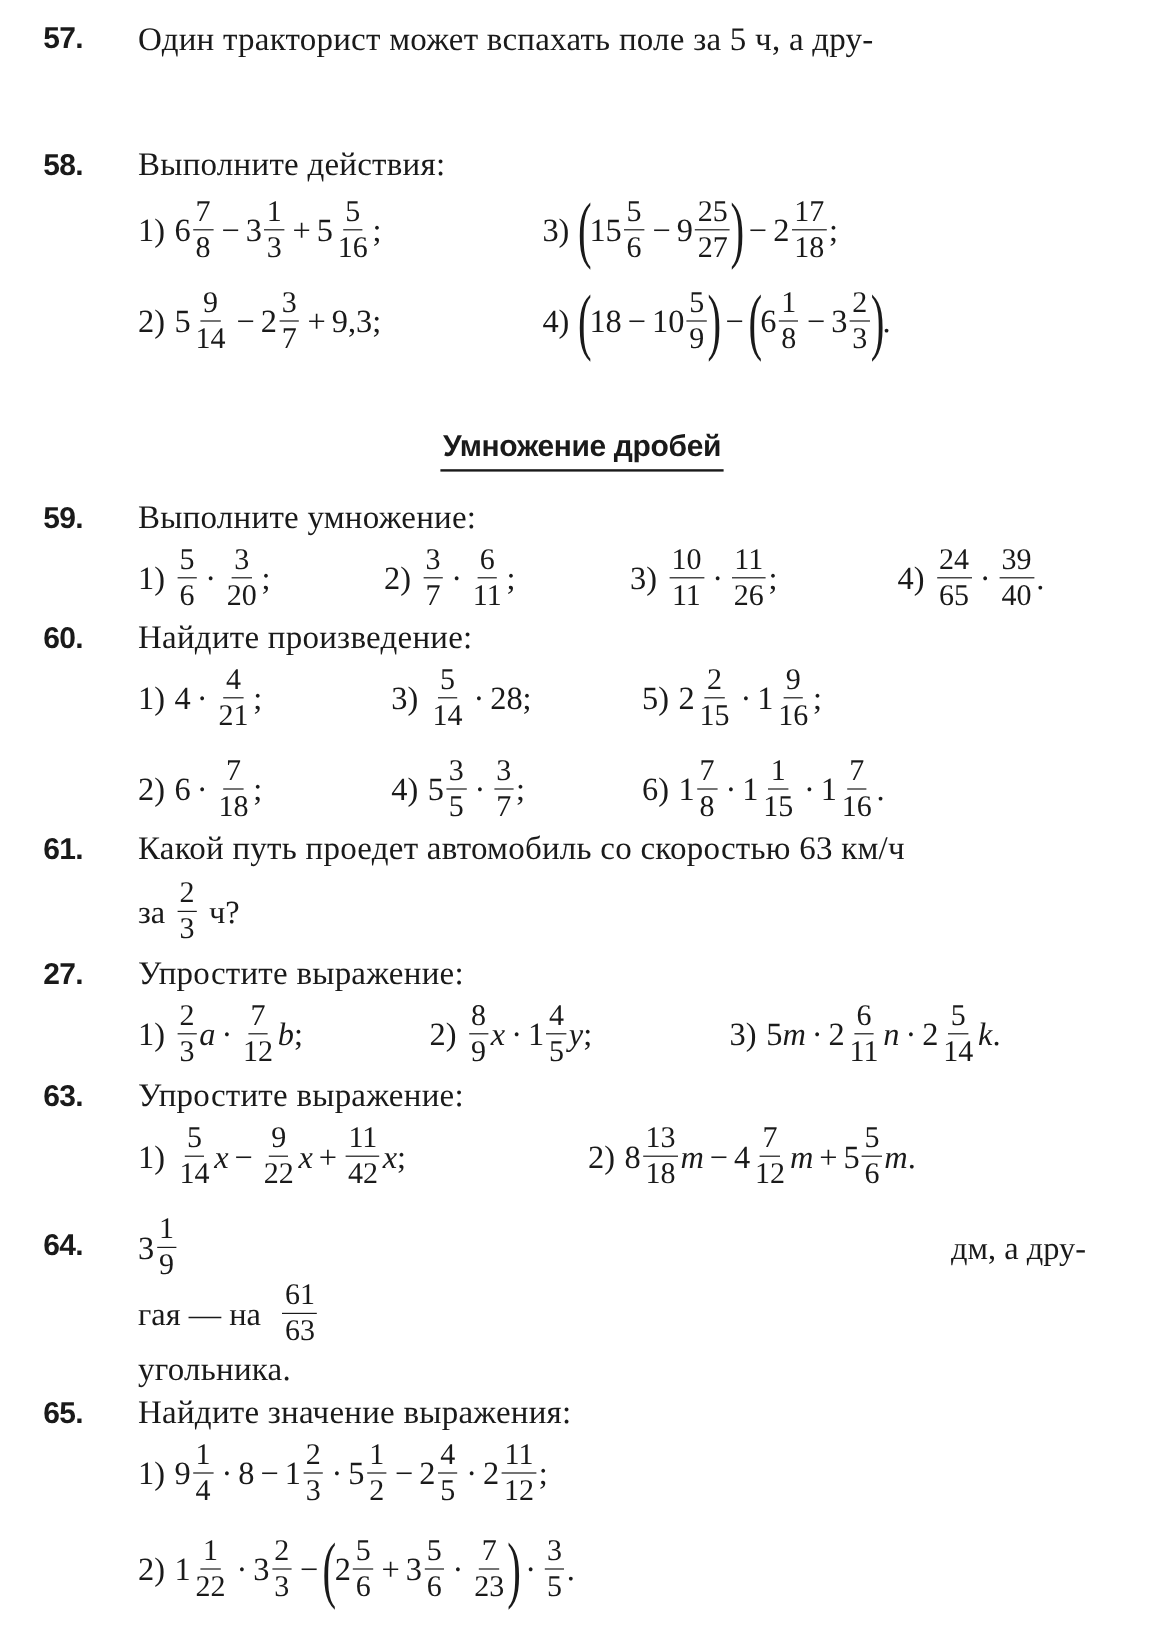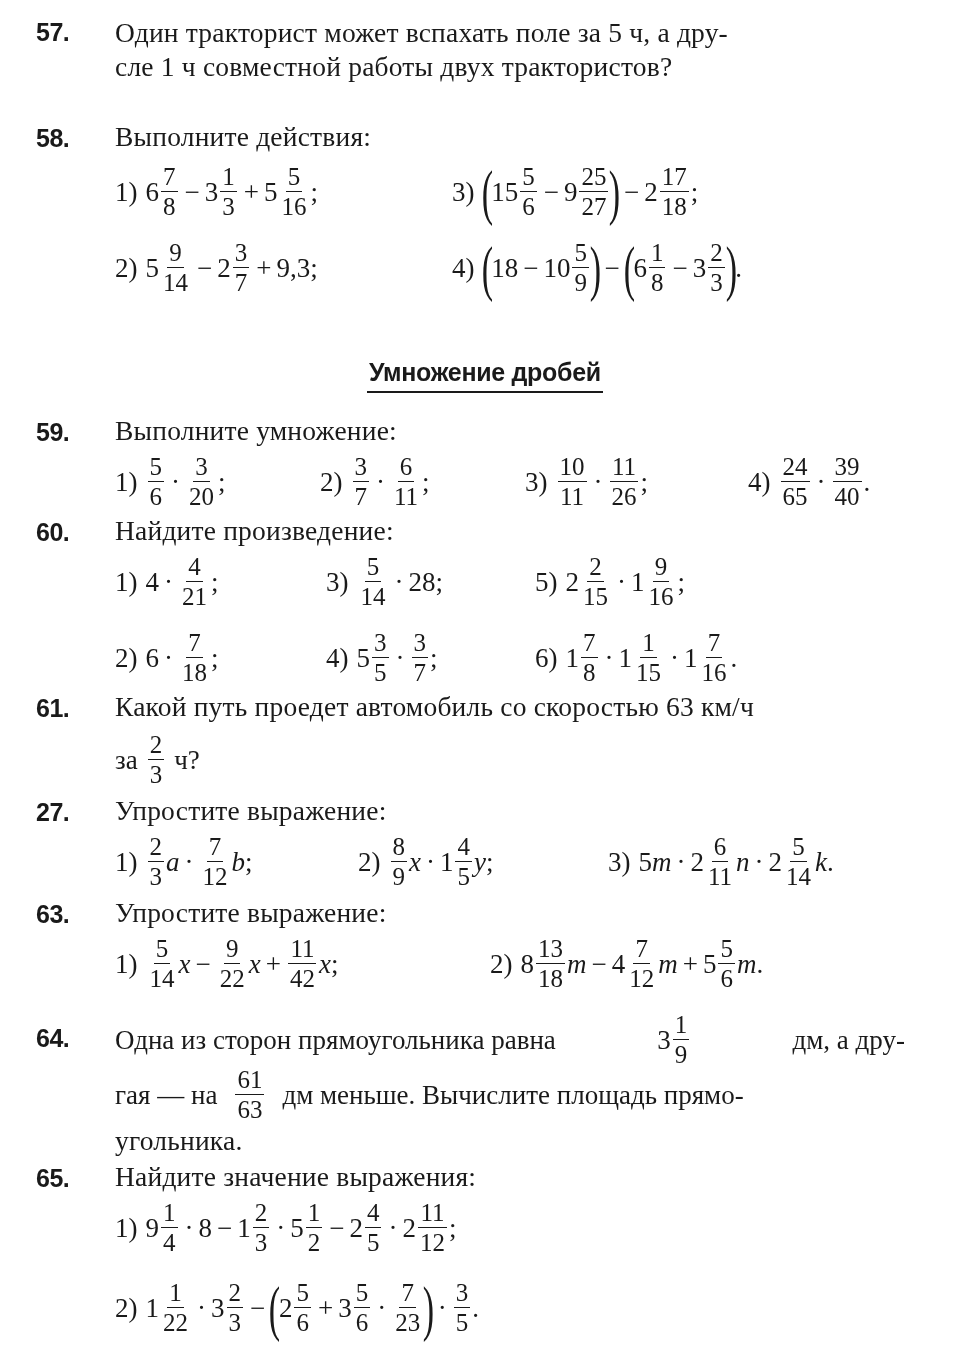--- a/index.html
+++ b/index.html
@@ -53,21 +53,20 @@
 </style>
 </head>
 <body>
 
 <div class="page">
 
   <div class="problem" style="top:16px">
     <div class="num" style="top:2px">57.</div>
     <div class="text">
       <span class="line">Один тракторист может вспахать поле за 5 ч, а дру-</span>
-      <span class="line">сле 1 ч совместной работы двух трактористов?</span>
     </div>
   </div>
 
   <div class="problem" style="top:120px">
     <div class="num" style="top:4px">58.</div>
     <div class="text">
         <span class="line">Выполните действия:</span>
       </div>
   </div>
   <div class="expr" style="left:115px; top:160px; height:64px">
@@ -429,37 +428,35 @@
         <span class="d">6</span>
       </span>
       <span class="t var">m</span>
       <span class="t">.</span>
     </div>
 
   <div class="problem" style="top:1004px">
     <div class="num" style="top:20px">64.</div>
   </div>
   <div class="expr" style="left:115px; top:1008px; height:64px; width:790px; justify-content:space-between">
-    <span class="t">Одна из сторон прямоугольника равна</span>
     <span style="display:inline-flex;align-items:center">
       <span class="t">3</span>
       <span class="frac">
         <span class="n">1</span>
         <span class="d">9</span>
       </span>
     </span>
     <span class="t">дм, а дру-</span>
   </div>
   <div class="expr" style="left:115px; top:1062px; height:66px; width:790px">
     <span class="t">гая — на</span>
     <span class="frac" style="margin:0 18px">
       <span class="n">61</span>
       <span class="d">63</span>
     </span>
-    <span class="t">дм меньше. Вычислите площадь прямо-</span>
   </div>
   <div class="problem" style="top:1124px">
     <div class="text">
         <span class="line">угольника.</span>
       </div>
   </div>
 
   <div class="problem" style="top:1160px">
     <div class="num" style="top:4px">65.</div>
     <div class="text">

